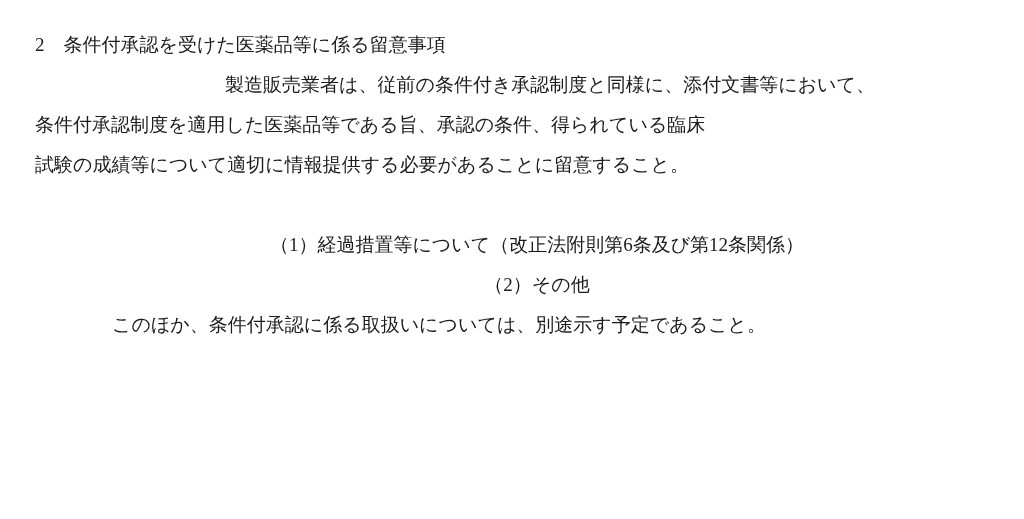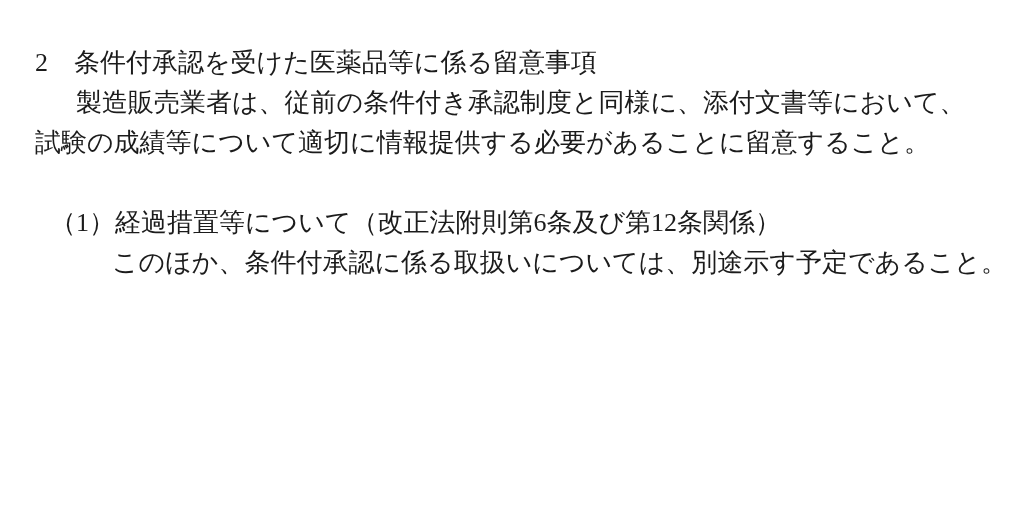--- a/index.html
+++ b/index.html
@@ -7,46 +7,48 @@
     padding: 0;
     background: #ffffff;
   }
   .page {
     position: relative;
     width: 1024px;
     height: 519px;
     background: #ffffff;
     overflow: hidden;
     font-family: "Liberation Serif", "DejaVu Serif", serif;
-    font-size: 26px;
+    font-size: 19px;
     line-height: 40px;
     color: #1b1b1b;
     box-sizing: border-box;
-    padding-top: 43px;
+    padding-top: 25px;
   }
   .ln {
     white-space: nowrap;
     height: 40px;
   }
   
   .i-num    { padding-left: 35px;  }  
-  .i-item   { padding-left: 50px;  }  
-  .i-para   { padding-left: 76px;  }  
+  .i-item   { padding-left: 50px; text-align: center;  }  
+  .i-para   { padding-left: 76px; text-align: center;  }  
   .i-inner  { padding-left: 112px; }  
   .blank    { height: 40px; }
 </style>
 </head>
 <body>
 
 <div class="page">
 
   <div class="ln i-num">2　条件付承認を受けた医薬品等に係る留意事項</div>
   <div class="ln i-para">製造販売業者は、従前の条件付き承認制度と同様に、添付文書等において、</div>
+  <div class="ln i-num">条件付承認制度を適用した医薬品等である旨、承認の条件、得られている臨床</div>
   <div class="ln i-num">試験の成績等について適切に情報提供する必要があることに留意すること。</div>
 
   <div class="blank"></div>
 
 
   <div class="ln i-item">（1）経過措置等について（改正法附則第6条及び第12条関係）</div>
 
+  <div class="ln i-item">（2）その他</div>
   <div class="ln i-inner">このほか、条件付承認に係る取扱いについては、別途示す予定であること。</div>
 
 </div>
 
 </body></html>

